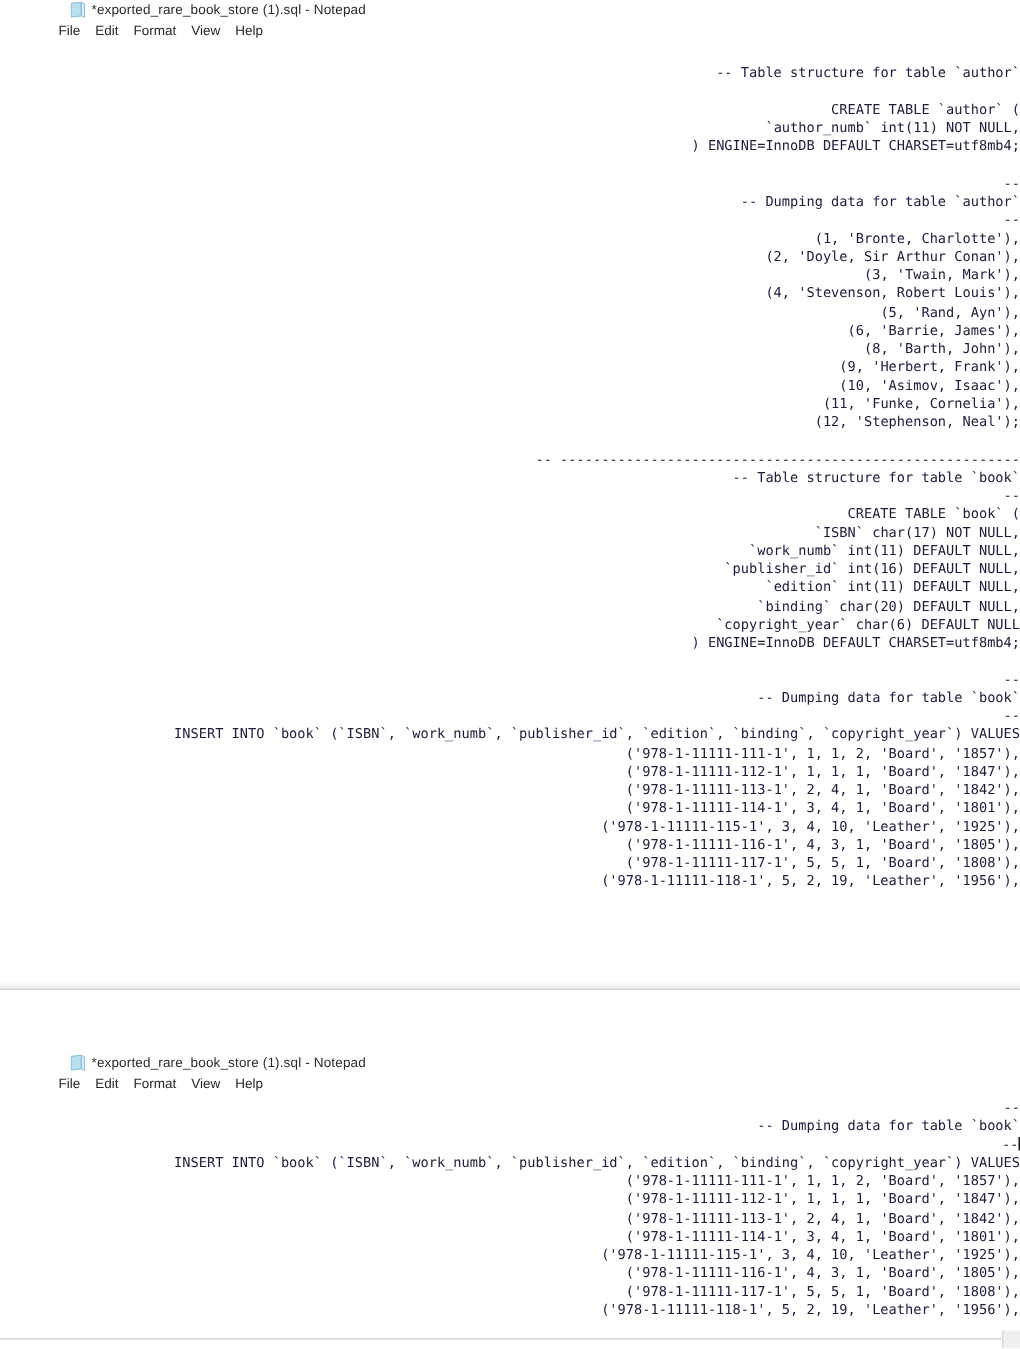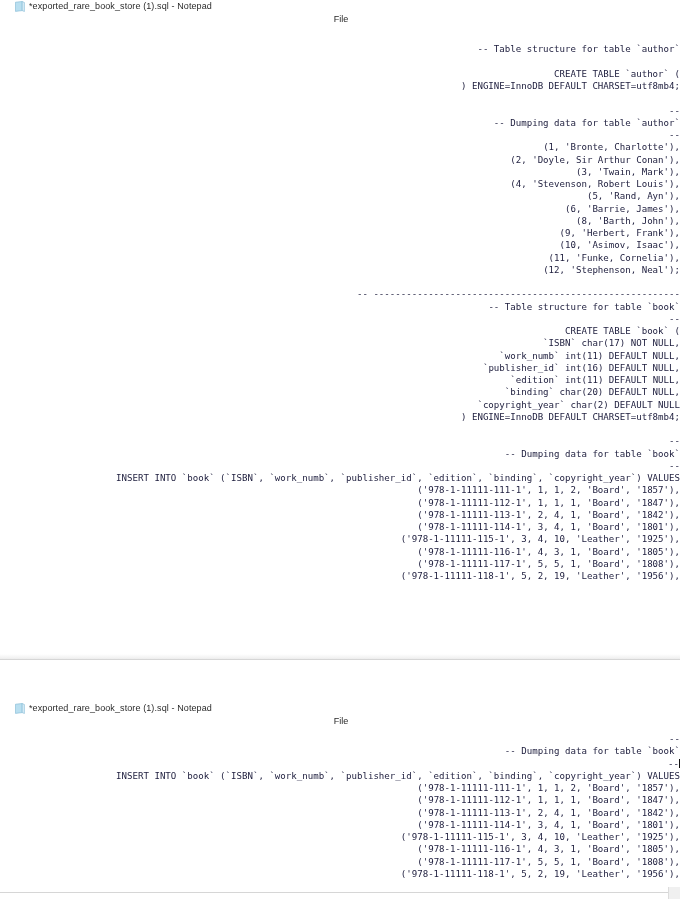--- a/index.html
+++ b/index.html
@@ -23,20 +23,21 @@
   }
 
   
   .np-window {
     position: absolute;
     left: 0;
     width: 680px;
     background: #ffffff;
     overflow: hidden;
     box-sizing: border-box;
+    padding-left: 32px;
   }
 
   .np-titlebar {
     height: 13px;
     display: flex;
     align-items: center;
     padding-left: 15px;
     background: #ffffff;
     user-select: none;
   }
@@ -59,21 +60,20 @@
     white-space: nowrap;
   }
 
   .np-menubar {
     height: 14px;
     display: flex;
     align-items: center;
     padding-left: 2px;
     background: #ffffff;
     user-select: none;
-    flex-direction: column;
   }
   .np-menu-item {
     font-family: "Liberation Sans", sans-serif;
     font-size: 9px;
     line-height: 12px;
     color: #272727;
     padding: 0 5px;
     white-space: nowrap;
     cursor: default;
   }
@@ -179,20 +179,21 @@
       <span class="np-menu-item">Format</span>
       <span class="np-menu-item">View</span>
       <span class="np-menu-item">Help</span>
     </div>
 
     <div class="np-textarea" id="textarea-one">
         <div class="np-line blank">&nbsp;</div>
         <div class="np-line">-- Table structure for table `author`</div>
         <div class="np-line blank">&nbsp;</div>
         <div class="np-line">CREATE TABLE `author` (</div>
+        <div class="np-line">  `author_numb` int(11) NOT NULL,</div>
         <div class="np-line">) ENGINE=InnoDB DEFAULT CHARSET=utf8mb4;</div>
         <div class="np-line blank">&nbsp;</div>
         <div class="np-line">--</div>
         <div class="np-line">-- Dumping data for table `author`</div>
         <div class="np-line">--</div>
         <div class="np-line">(1, 'Bronte, Charlotte'),</div>
         <div class="np-line">(2, 'Doyle, Sir Arthur Conan'),</div>
         <div class="np-line">(3, 'Twain, Mark'),</div>
         <div class="np-line">(4, 'Stevenson, Robert Louis'),</div>
         <div class="np-line">(5, 'Rand, Ayn'),</div>
@@ -205,21 +206,21 @@
         <div class="np-line blank">&nbsp;</div>
         <div class="np-line">-- --------------------------------------------------------</div>
         <div class="np-line">-- Table structure for table `book`</div>
         <div class="np-line">--</div>
         <div class="np-line">CREATE TABLE `book` (</div>
         <div class="np-line">  `ISBN` char(17) NOT NULL,</div>
         <div class="np-line">  `work_numb` int(11) DEFAULT NULL,</div>
         <div class="np-line">  `publisher_id` int(16) DEFAULT NULL,</div>
         <div class="np-line">  `edition` int(11) DEFAULT NULL,</div>
         <div class="np-line">  `binding` char(20) DEFAULT NULL,</div>
-        <div class="np-line">  `copyright_year` char(2) DEFAULT NULL</div>
+        <div class="np-line">  `copyright_year` char(6) DEFAULT NULL</div>
         <div class="np-line">) ENGINE=InnoDB DEFAULT CHARSET=utf8mb4;</div>
         <div class="np-line blank">&nbsp;</div>
         <div class="np-line">--</div>
         <div class="np-line">-- Dumping data for table `book`</div>
         <div class="np-line">--</div>
         <div class="np-line">INSERT INTO `book` (`ISBN`, `work_numb`, `publisher_id`, `edition`, `binding`, `copyright_year`) VALUES</div>
         <div class="np-line">('978-1-11111-111-1', 1, 1, 2, 'Board', '1857'),</div>
         <div class="np-line">('978-1-11111-112-1', 1, 1, 1, 'Board', '1847'),</div>
         <div class="np-line">('978-1-11111-113-1', 2, 4, 1, 'Board', '1842'),</div>
         <div class="np-line">('978-1-11111-114-1', 3, 4, 1, 'Board', '1801'),</div>

